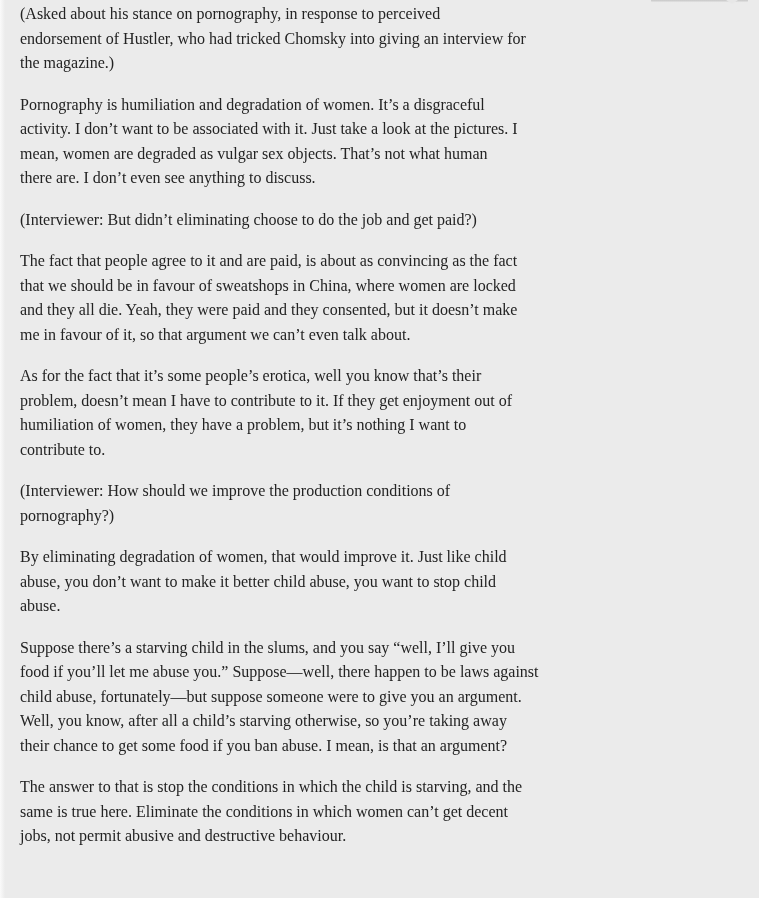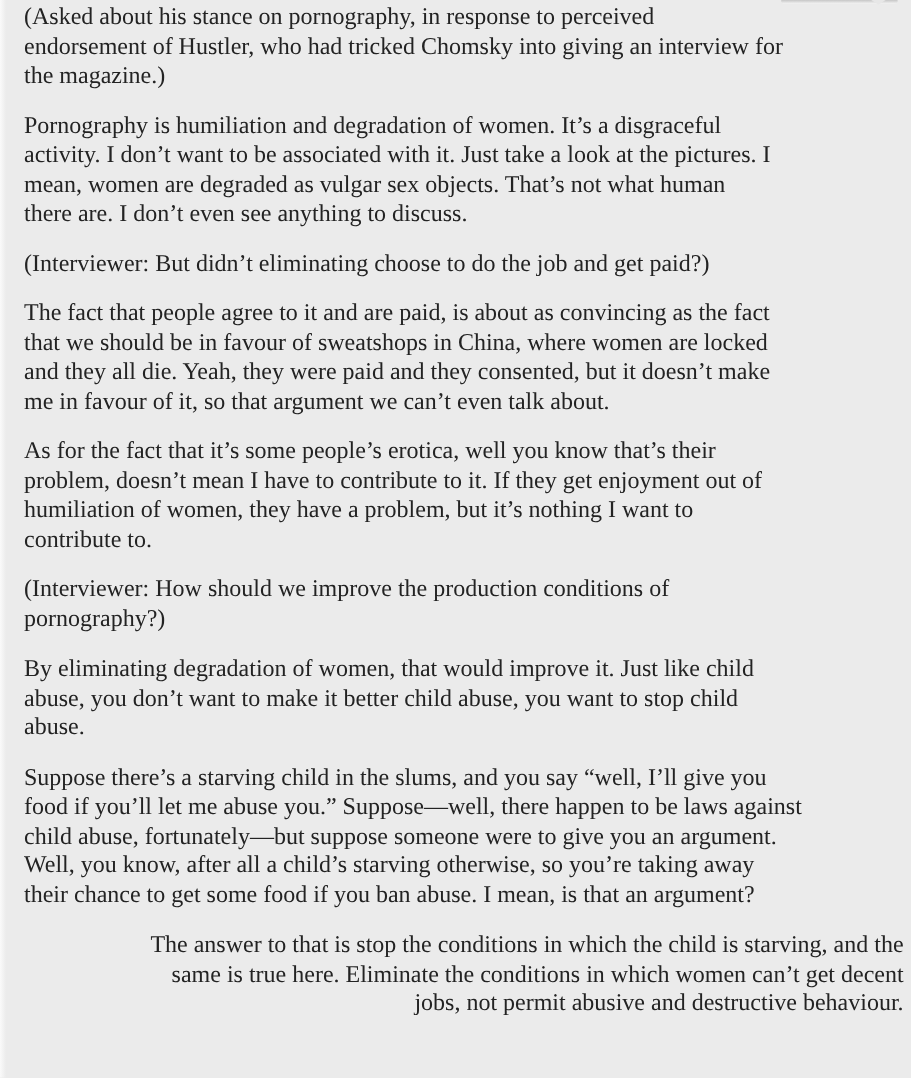--- a/index.html
+++ b/index.html
@@ -40,29 +40,28 @@
     border-left: 6px solid transparent;
     border-right: 6px solid transparent;
     border-top: 4px solid #e7e7e7;
   }
   .transcript {
     position: absolute;
     top: 2px;
     left: 20px;
     right: 6px;
     color: #232323;
-    font-size: 20px;
+    font-size: 16px;
     line-height: 24.5px;
   }
   .paragraph {
     margin: 0 0 17px 0;
   }
   .paragraph:last-child {
     margin-bottom: 0;
-    text-align: right;
   }
   .line {
     white-space: nowrap;
   }
 </style>
 </head>
 <body>
 
 <div class="left-edge-strip"></div>
 <div class="cropped-ui-edge"></div>

